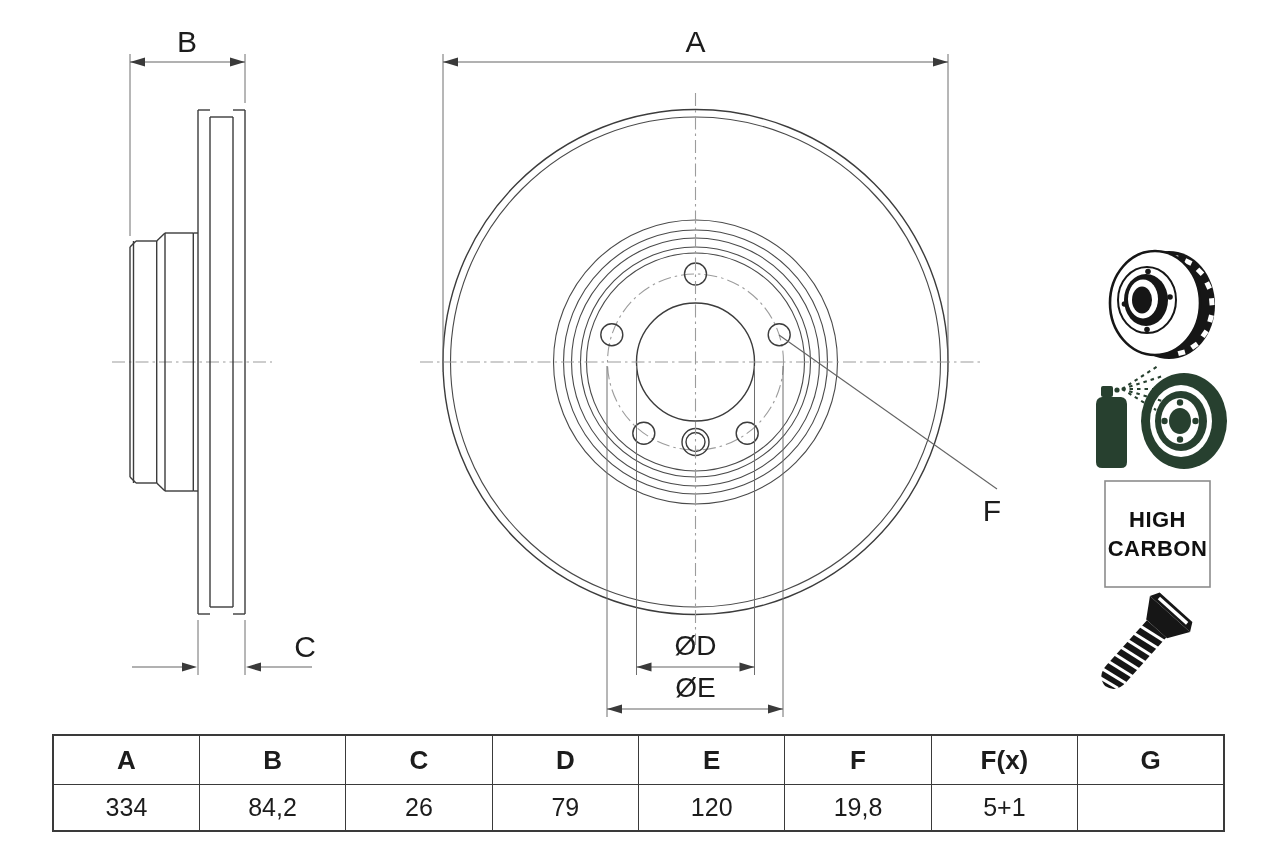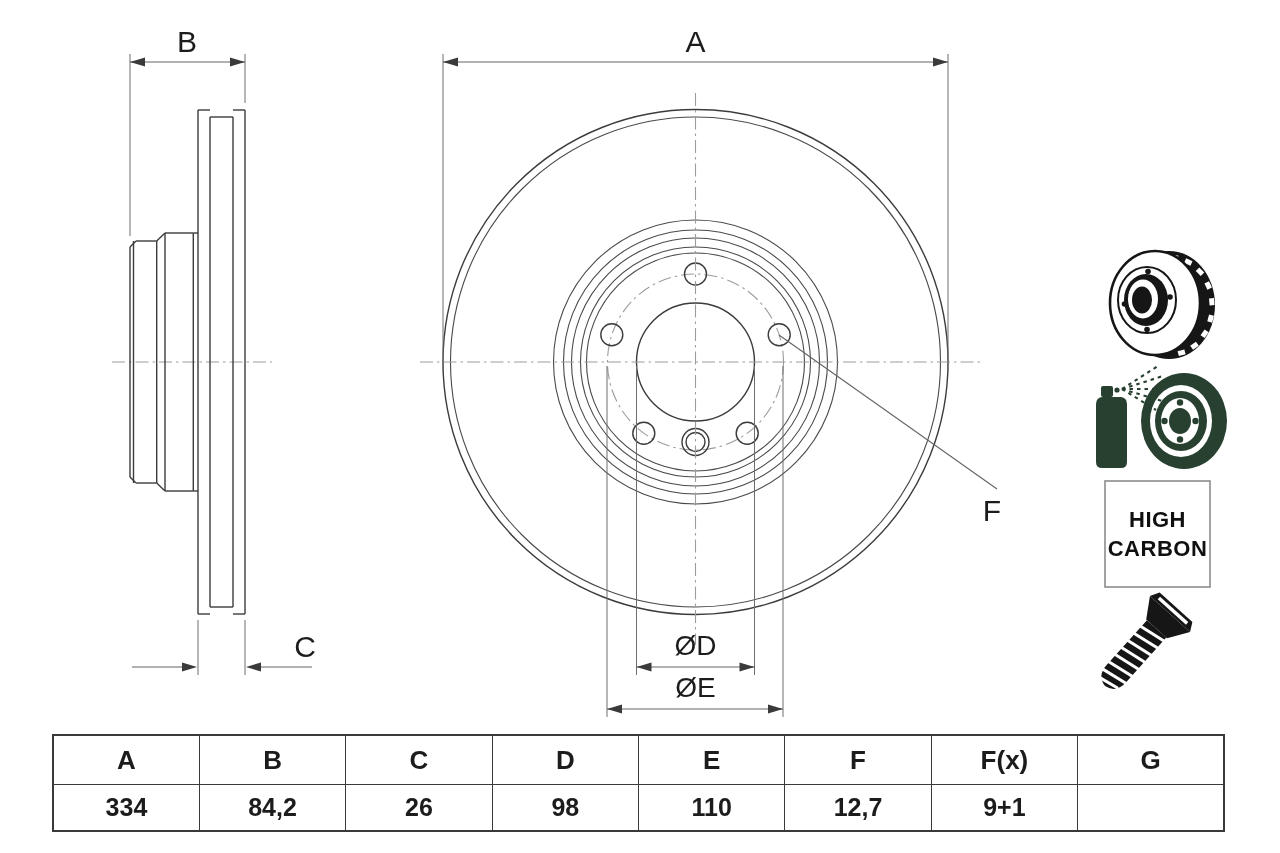--- a/index.html
+++ b/index.html
@@ -21,21 +21,21 @@
   
   .badge-box{fill:#ffffff;stroke:#8c8c8c;stroke-width:1.6;}
   text.badge-txt{font-family:"Liberation Sans", sans-serif;font-size:22px;font-weight:bold;fill:#101010;letter-spacing:.5px;}
   
   table.dims{position:absolute;left:52px;top:734px;width:1173px;height:95px;
     border-collapse:collapse;table-layout:fixed;background:#fff;}
   table.dims th, table.dims td{border:1.5px solid #3a3a3a;text-align:center;vertical-align:middle;
     font-family:"Liberation Sans", sans-serif;color:#1c1c1c;padding:0;}
   table.dims{border:2.5px solid #3a3a3a;}
   table.dims th{font-size:26px;font-weight:bold;height:48px;}
-  table.dims td{font-size:25px;font-weight:bold;height:45px;}
+  table.dims td{font-size:25px;font-weight:normal;height:45px;}
 </style>
 </head>
 <body>
 
 <div class="stage">
 <svg width="1280" height="853" viewBox="0 0 1280 853">
 
   <g>
 
     <line class="cl" x1="112" y1="362" x2="272" y2="362"></line>
@@ -231,21 +231,21 @@
         <th>F</th>
         <th>F(x)</th>
         <th>G</th>
       </tr>
     </thead>
     <tbody>
       <tr>
         <td>334</td>
         <td>84,2</td>
         <td>26</td>
-        <td>98</td>
-        <td>110</td>
-        <td>12,7</td>
-        <td>9+1</td>
+        <td>79</td>
+        <td>120</td>
+        <td>19,8</td>
+        <td>5+1</td>
         <td></td>
       </tr>
     </tbody>
   </table>
 </div>
 
 </body></html>

